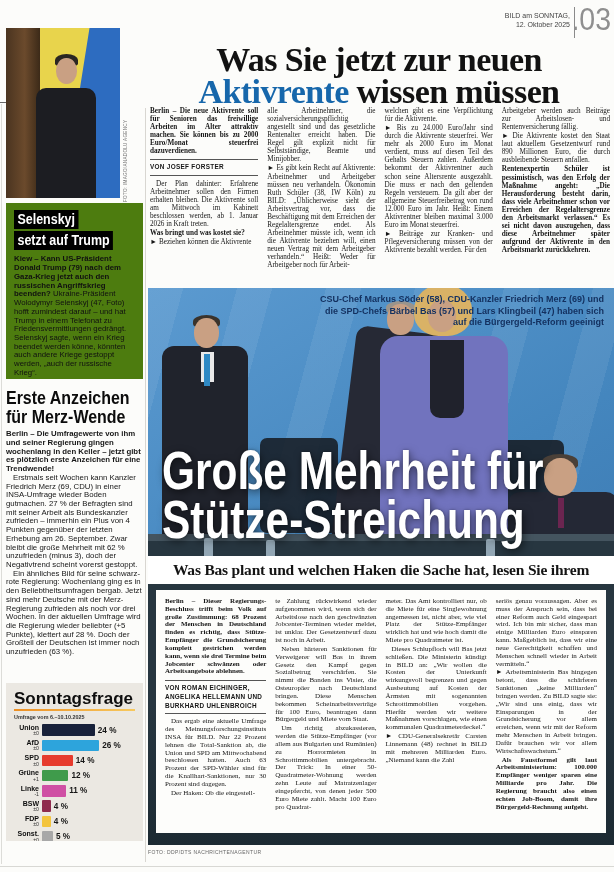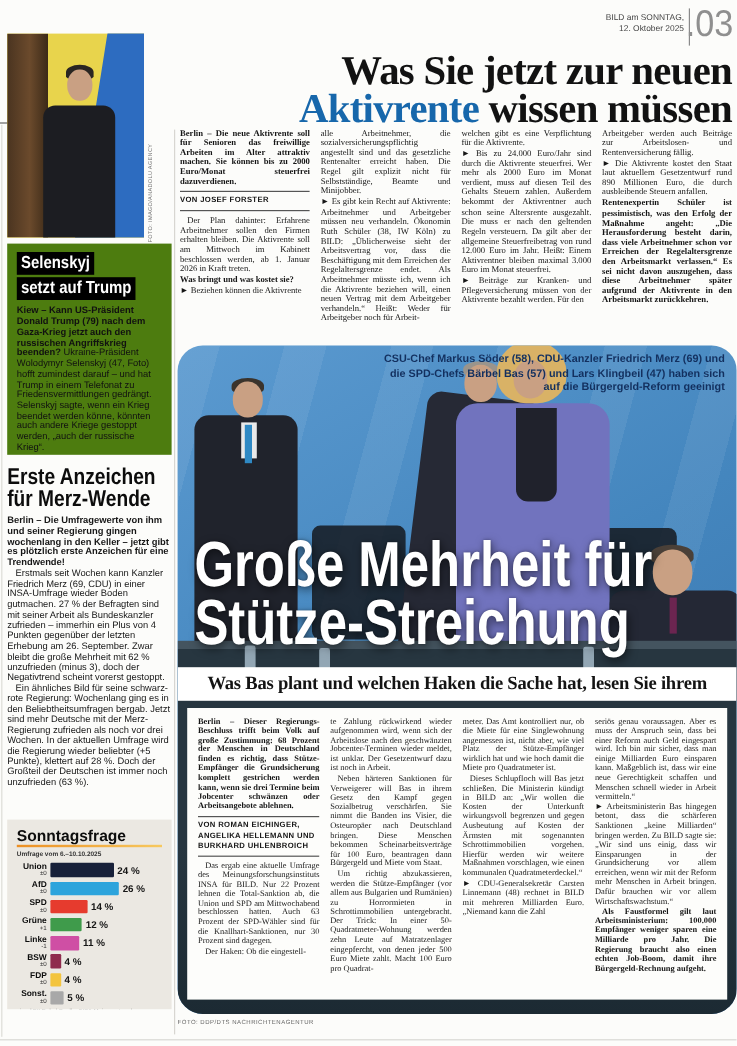--- a/index.html
+++ b/index.html
@@ -44,47 +44,47 @@
   .merz-head{font-family:"Liberation Sans",sans-serif;font-weight:700;font-size:19px;
            line-height:.98;color:#0c0c0c;margin:10px 0 4px;transform:scaleX(.84);
            transform-origin:left;white-space:nowrap;}
   .merz-text{height:246px;overflow:hidden;font-family:"Liberation Sans",sans-serif;
            font-size:7.8px;line-height:1.12;}
   .merz-text p{margin:0;}
   .merz-text p.ind{text-indent:7px;}
   
   .chartbox{margin-top:7px;background:#ebe8e2;padding:6px 8px 4px;box-sizing:border-box;
            height:158px;overflow:hidden;font-family:"Liberation Sans",sans-serif;}
-  .chart-title{font-size:13px;font-weight:700;color:#0d0d0d;position:relative;padding-bottom:2px;}
+  .chart-title{font-size:17px;font-weight:700;color:#0d0d0d;position:relative;padding-bottom:2px;}
   .chart-title::after{content:"";position:absolute;left:0;right:0;bottom:0;height:2px;
            background:linear-gradient(90deg,#ec8f24,#f7c95f);}
   .chart-sub{font-size:5.4px;font-weight:700;color:#333;margin:2.5px 0 4px;}
   .crow{display:flex;align-items:center;margin-bottom:2.5px;}
   .clabel{width:25px;text-align:right;margin-right:3px;line-height:1;}
   .cparty{display:block;font-size:7px;font-weight:700;color:#0d0d0d;}
   .cchange{display:block;font-size:5.2px;color:#333;margin-top:.5px;}
   .cbar{height:11.5px;border-radius:1px;flex:none;}
   .cval{font-size:8.2px;font-weight:700;margin-left:3px;white-space:nowrap;}
   .chart-src{font-size:4.8px;color:#555;margin-top:3px;}
   
-  .main-headline{position:absolute;left:148px;top:44px;width:462px;text-align:right;
+  .main-headline{position:absolute;left:148px;top:44px;width:462px;text-align:center;
            font-weight:700;font-size:34px;line-height:.94;letter-spacing:-.6px;color:#121212;}
   .blue{color:#1767ab;}
   .topcols{position:absolute;left:150px;top:107px;width:460px;height:179px;display:flex;
            gap:9px;overflow:hidden;}
   .tcol{flex:1;font-size:7.2px;line-height:1.12;text-align:justify;}
   .tcol p{margin:0 0 1px;}
   .tcol p.ind{text-indent:6px;}
   .lead-bold{font-weight:700;}
   .byline{font-family:"Liberation Sans",sans-serif;font-weight:700;font-size:6.4px;
            letter-spacing:.3px;border-top:1px solid #555;border-bottom:1px solid #555;
            padding:3px 0;margin:4px 0;text-align:left;line-height:1.35;}
   
   .photo{position:absolute;left:148px;top:288px;width:466px;height:557px;overflow:hidden;
-           background:linear-gradient(150deg,#5b9ad0 0%,#4486be 45%,#366fa8 100%);border-radius:21px;}
+           background:linear-gradient(150deg,#5b9ad0 0%,#4486be 45%,#366fa8 100%);}
   .photo-stripes{position:absolute;inset:0;
            background:repeating-linear-gradient(105deg,rgba(255,255,255,.07) 0 34px,rgba(255,255,255,0) 34px 86px);}
   .chair{position:absolute;background:#15191f;border-radius:7px;opacity:.85;}
   .chair1{left:112px;top:150px;width:78px;height:95px;}
   .chair2{left:330px;top:152px;width:86px;height:92px;}
   .person{position:absolute;}
   .p-head{position:absolute;background:#c9a083;border-radius:48%;}
   .p-hair{position:absolute;border-radius:50% 50% 30% 30%;}
   .p-body{position:absolute;border-radius:12px 12px 0 0;}
   .desk{position:absolute;left:0;right:0;top:246px;bottom:0;

